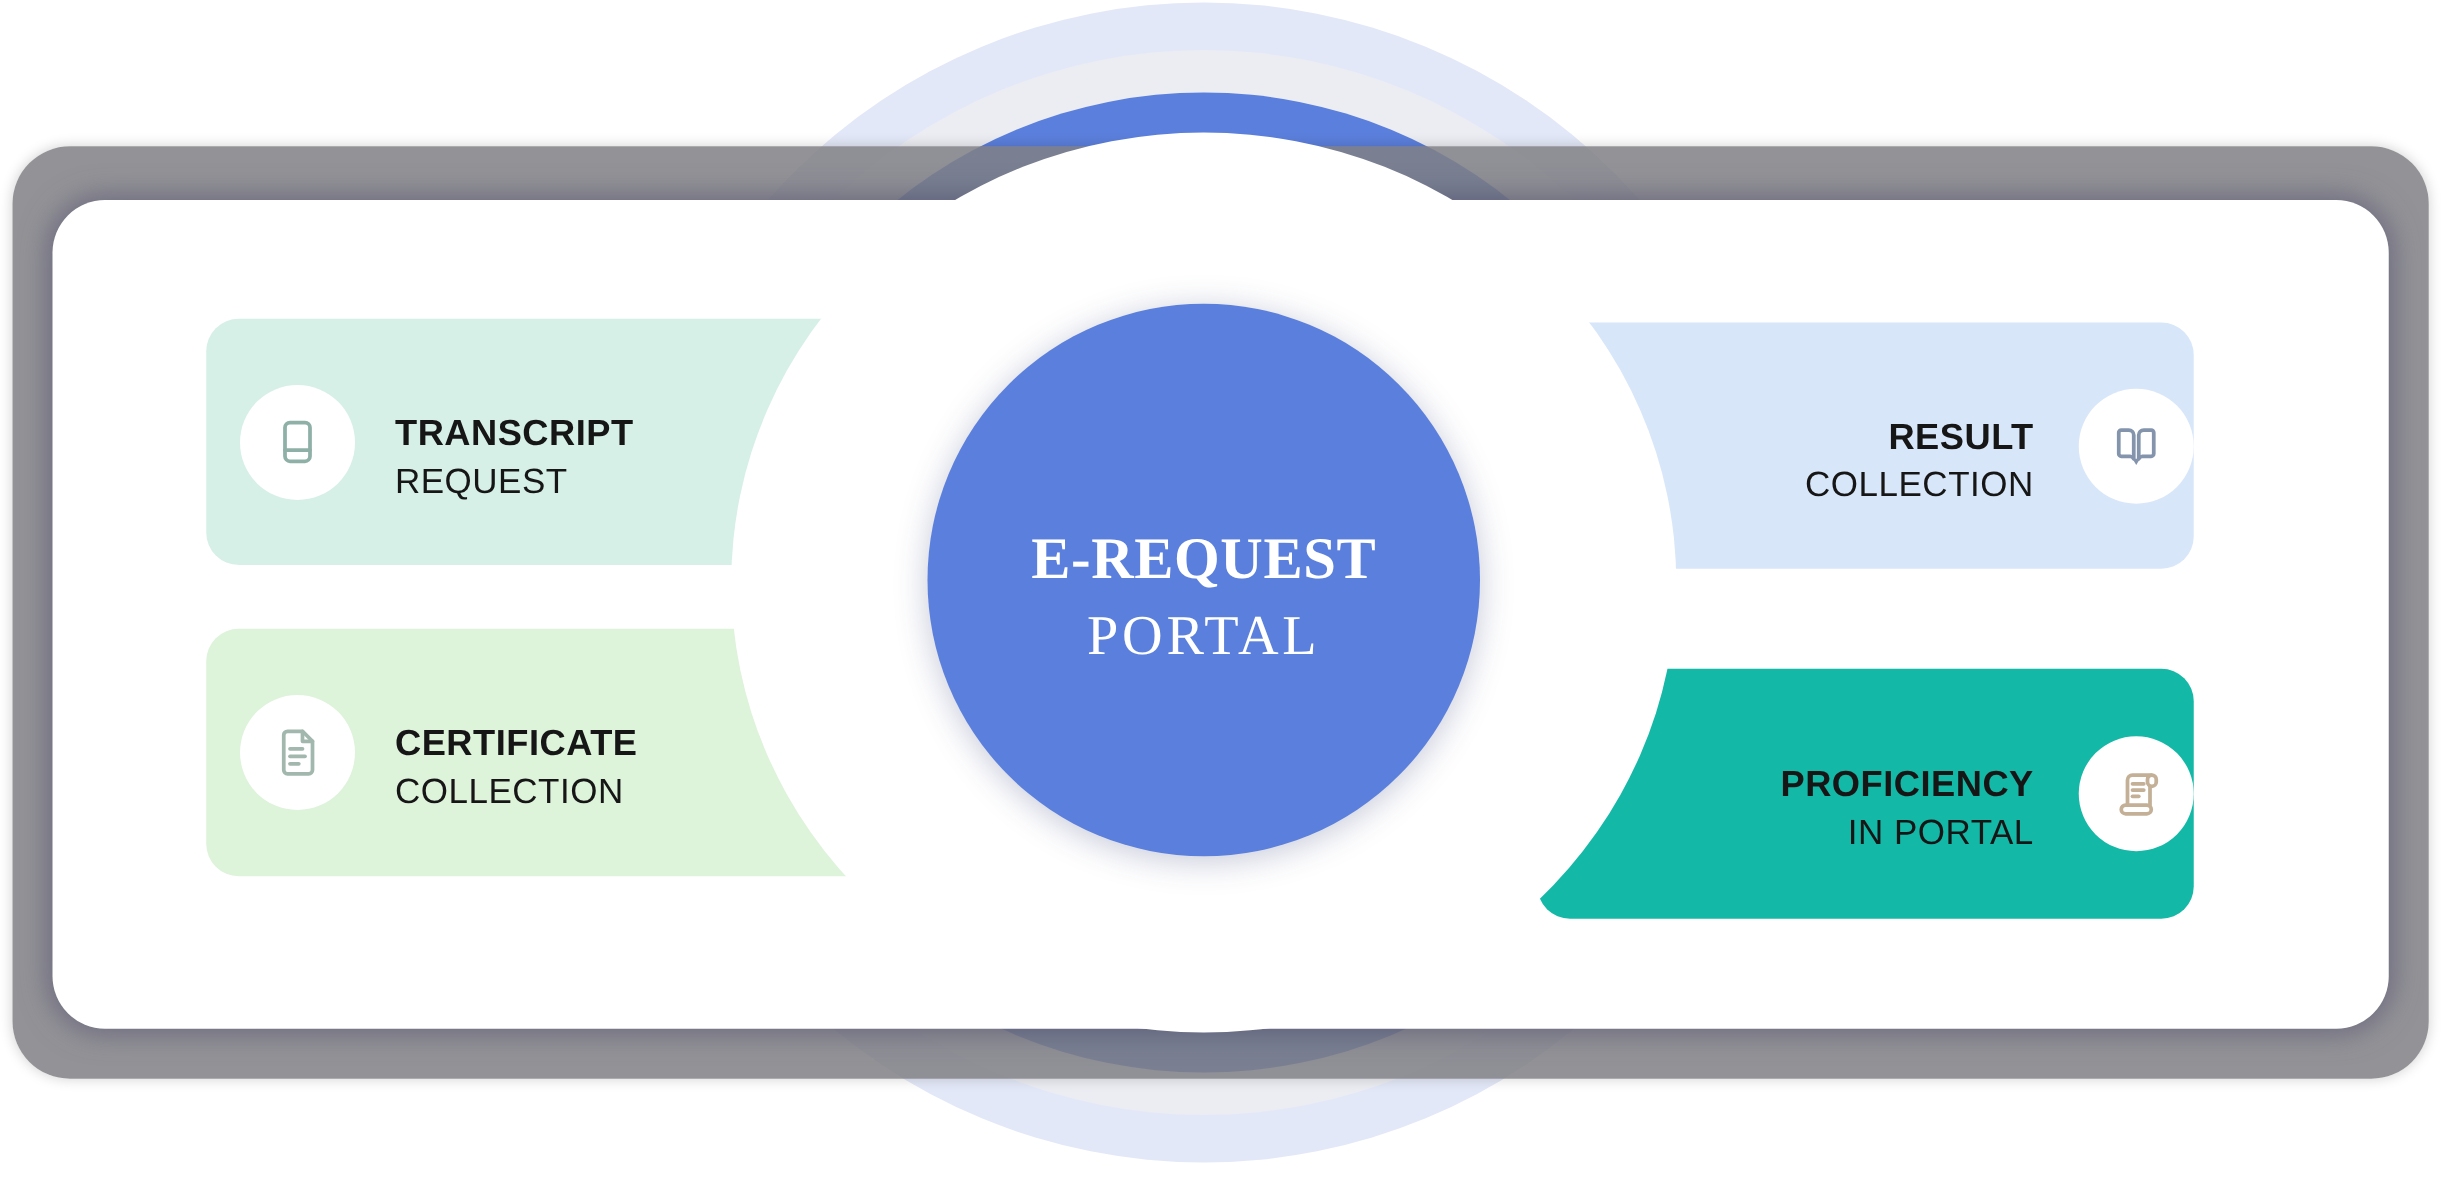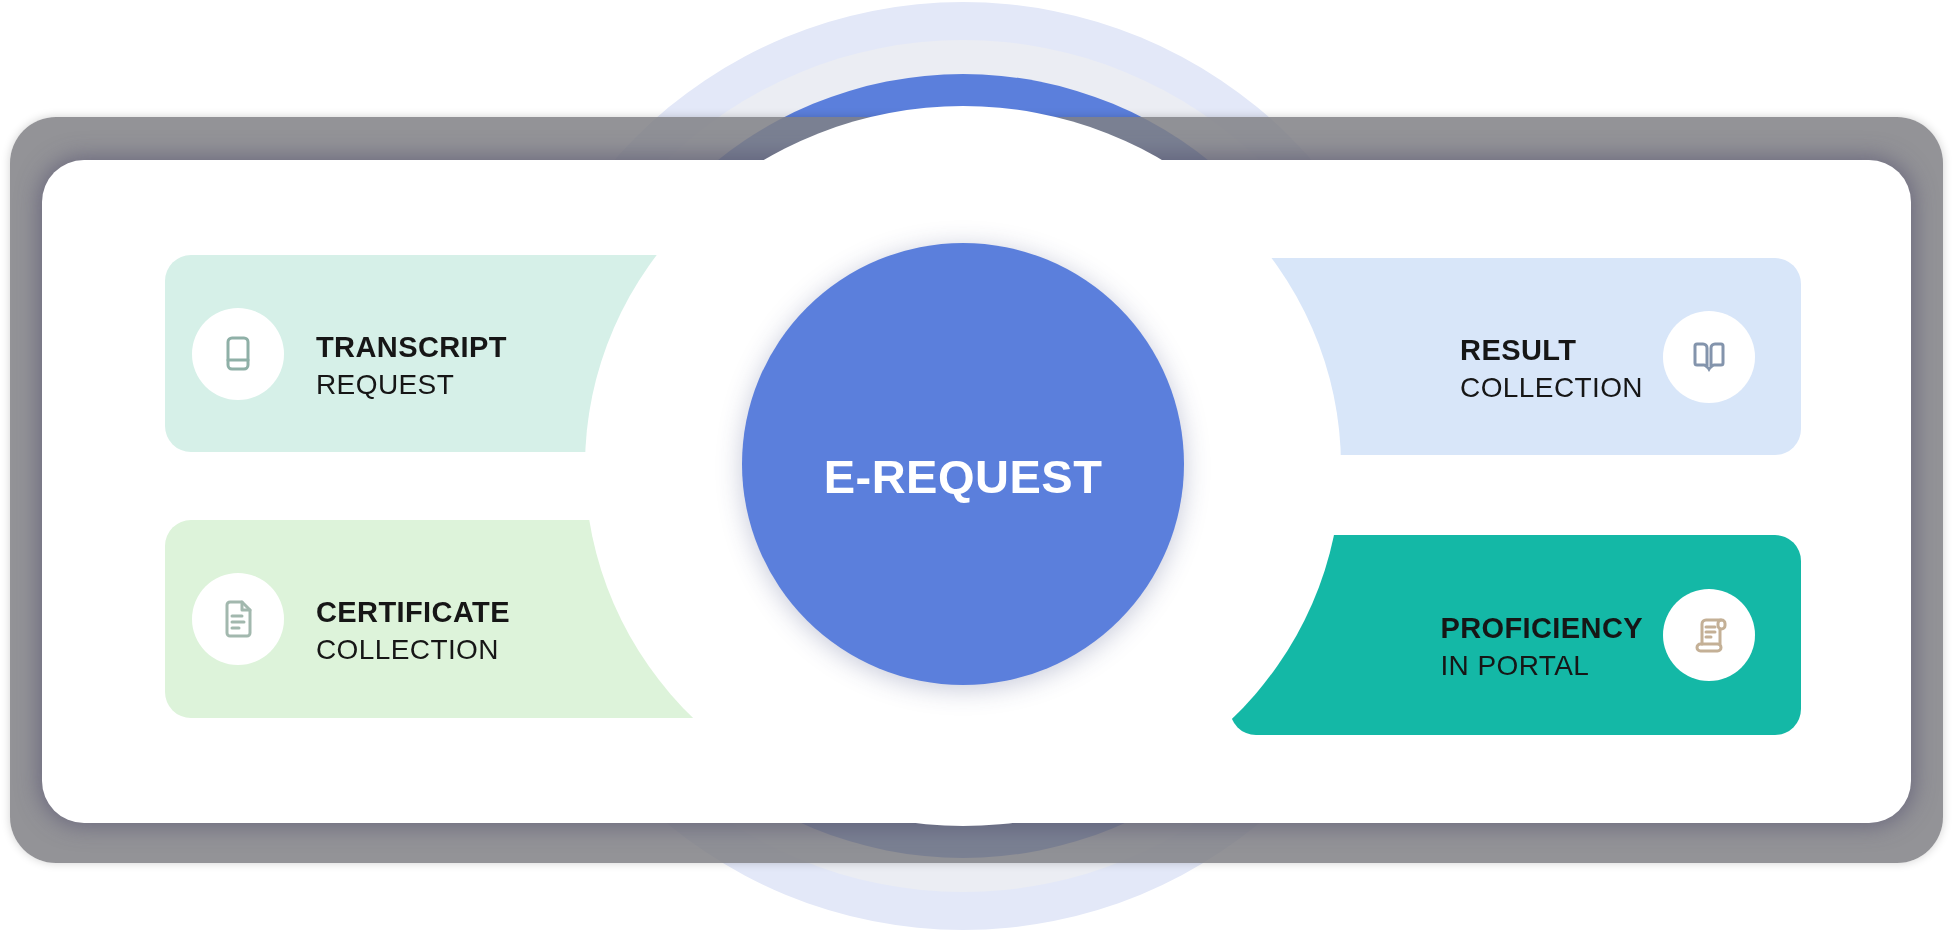--- a/index.html
+++ b/index.html
@@ -28,23 +28,23 @@
     border-radius:42px;
     background:#ffffff;
     box-shadow:0 0 22px 3px rgba(72,70,104,0.55);
   }
   
   .tile{
     display:flex;align-items:center;
     border-radius:26px;
   }
   .tile-left{padding-left:27px;gap:32px;}
-  .tile-right{flex-direction:row-reverse;padding-right:46px;gap:20px;text-align:left;}
+  .tile-right{flex-direction:row-reverse;gap:36px;text-align:right;}
   .tile-1{left:165px;top:255px;width:535px;height:197px;background:#D6F0E8;}
-  .tile-2{left:165px;top:520px;width:535px;height:198px;background:#DDF3DA;}
+  .tile-2{left:165px;top:503px;width:535px;height:198px;background:#DDF3DA;}
   .tile-3{left:1230px;top:258px;width:525px;height:197px;background:#D8E6F9;}
   .tile-4{left:1230px;top:535px;width:525px;height:200px;background:#14b8a6;}
   .icon-circle{
     flex:0 0 auto;
     width:92px;height:92px;border-radius:50%;
     background:#ffffff;
     display:flex;align-items:center;justify-content:center;
   }
   .icon-circle svg{width:48px;height:48px;}
   .tile-text{line-height:37px;color:#161616;letter-spacing:0.4px;}
@@ -59,20 +59,21 @@
   
   .center-circle{
     left:742px;top:243px;width:442px;height:442px;
     border-radius:50%;
     background:#5B7FDC;
     box-shadow:0 4px 26px rgba(50,60,120,0.28);
     display:flex;flex-direction:column;align-items:center;justify-content:center;
     padding-top:0;
     color:#ffffff;
     text-align:center;
+    font-family:Liberation Serif, serif;
   }
   .center-inner{margin-top:26px;}
   .center-title{font-size:47px;font-weight:700;letter-spacing:0.5px;line-height:52px;}
   .center-sub{font-size:45px;font-weight:400;letter-spacing:3px;line-height:52px;margin-top:9px;}
 </style>
 </head>
 <body>
 
 <div class="stage">
 
@@ -142,16 +143,17 @@
       <div class="l1">PROFICIENCY</div>
       <div class="l2">IN PORTAL</div>
     </div>
   </div>
 
   <div class="abs white-ellipse"></div>
 
   <div class="abs center-circle">
     <div class="center-inner">
       <div class="center-title">E-REQUEST</div>
+      <div class="center-sub">PORTAL</div>
     </div>
   </div>
 
 </div>
 
 </body></html>

